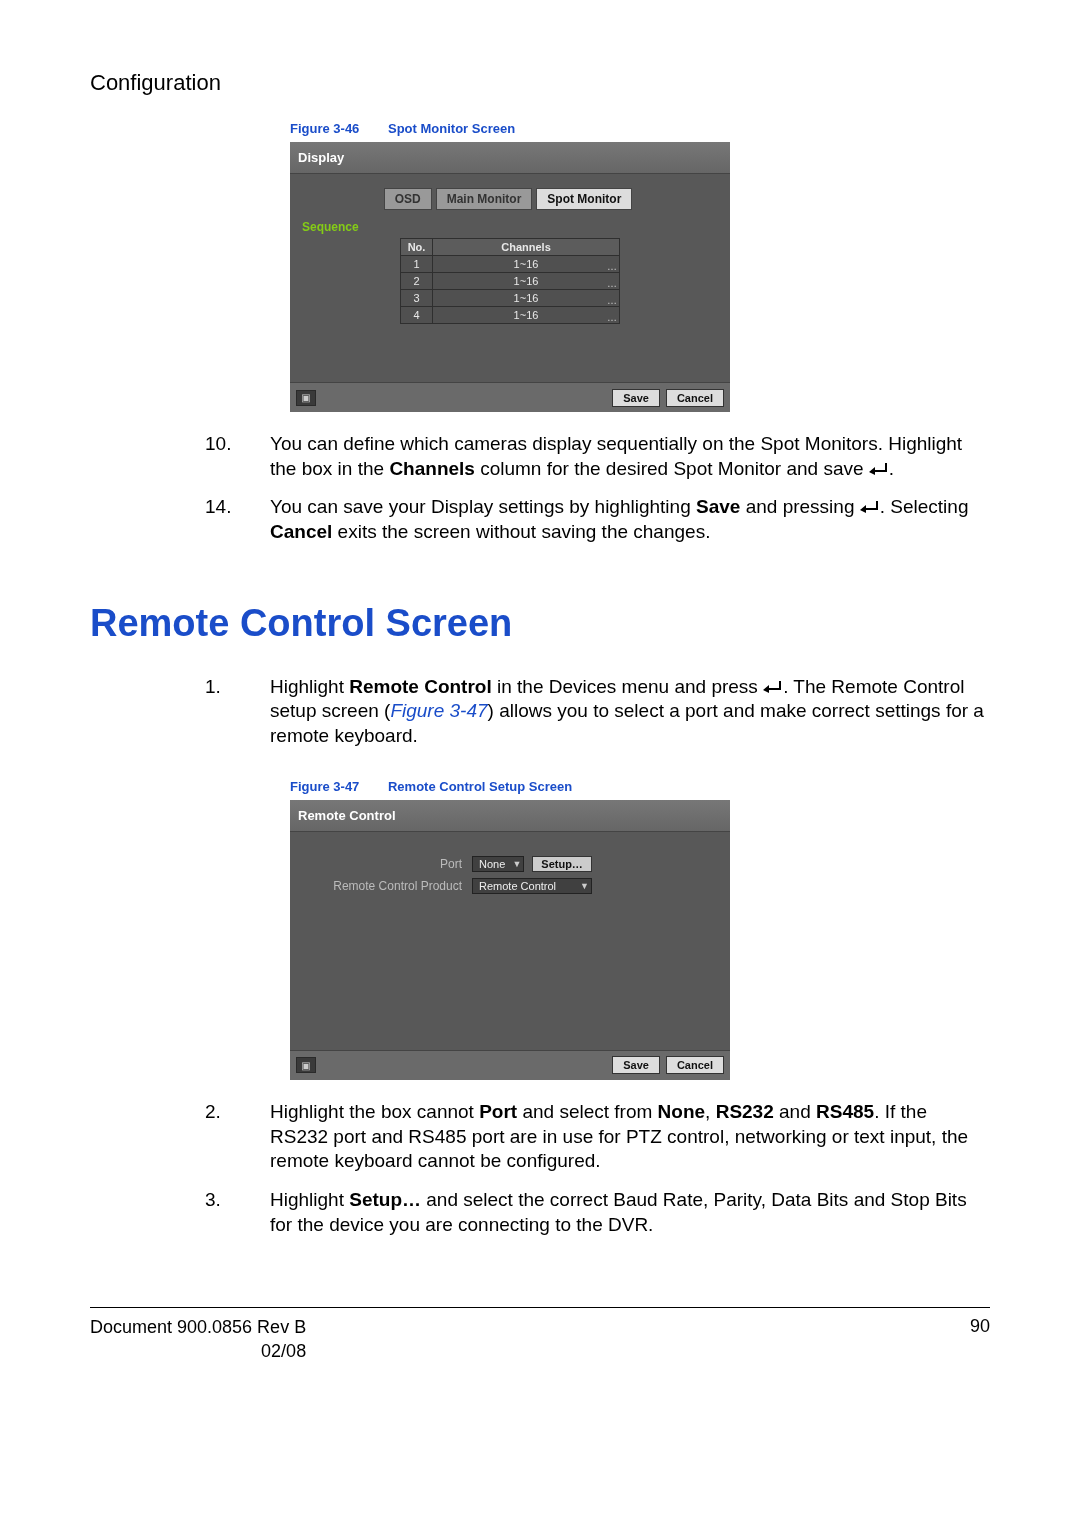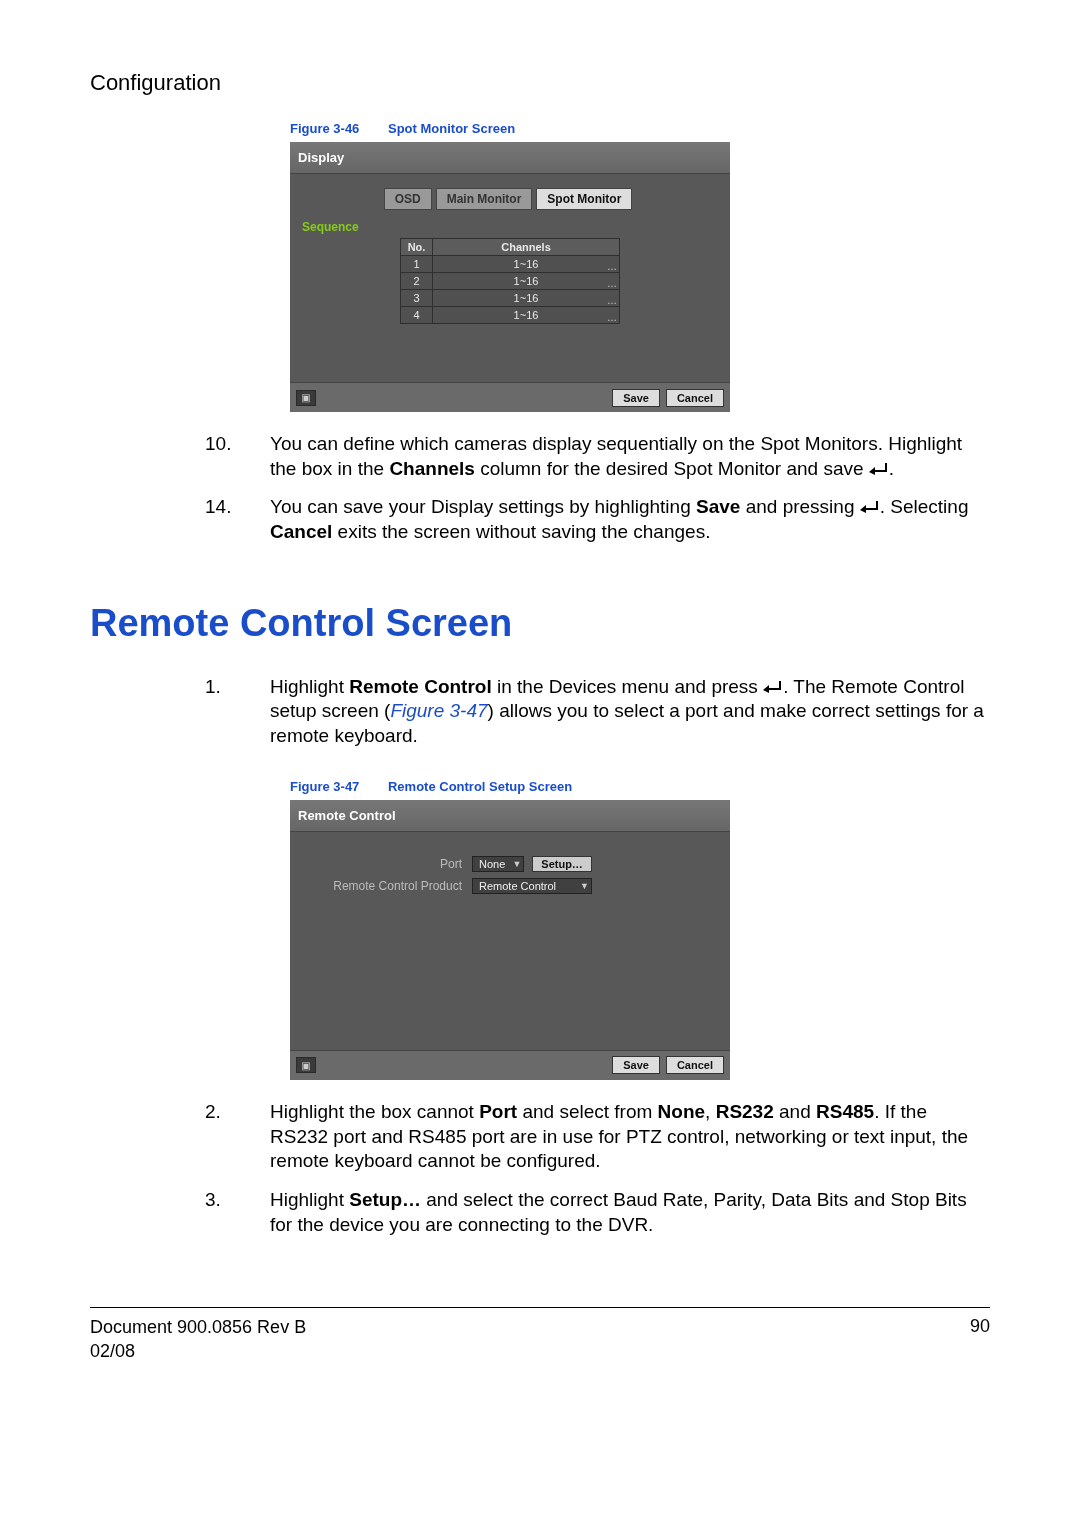--- a/index.html
+++ b/index.html
@@ -164,21 +164,21 @@
   .footer-hr {
     border: none;
     border-top: 1px solid #000;
     margin: 70px 0 8px 0;
   }
   .page-footer {
     display: flex;
     justify-content: space-between;
     font-size: 18px;
   }
-  .page-footer .left { line-height: 1.3; }
+  .page-footer .left { line-height: 1.3; text-align: right; }
 </style>
 </head>
 <body>
 
 <div class="header-text">Configuration</div>
 
 <div class="figure-caption">
   <span class="label">Figure 3-46</span>
   <span>Spot Monitor Screen</span>
 </div>

